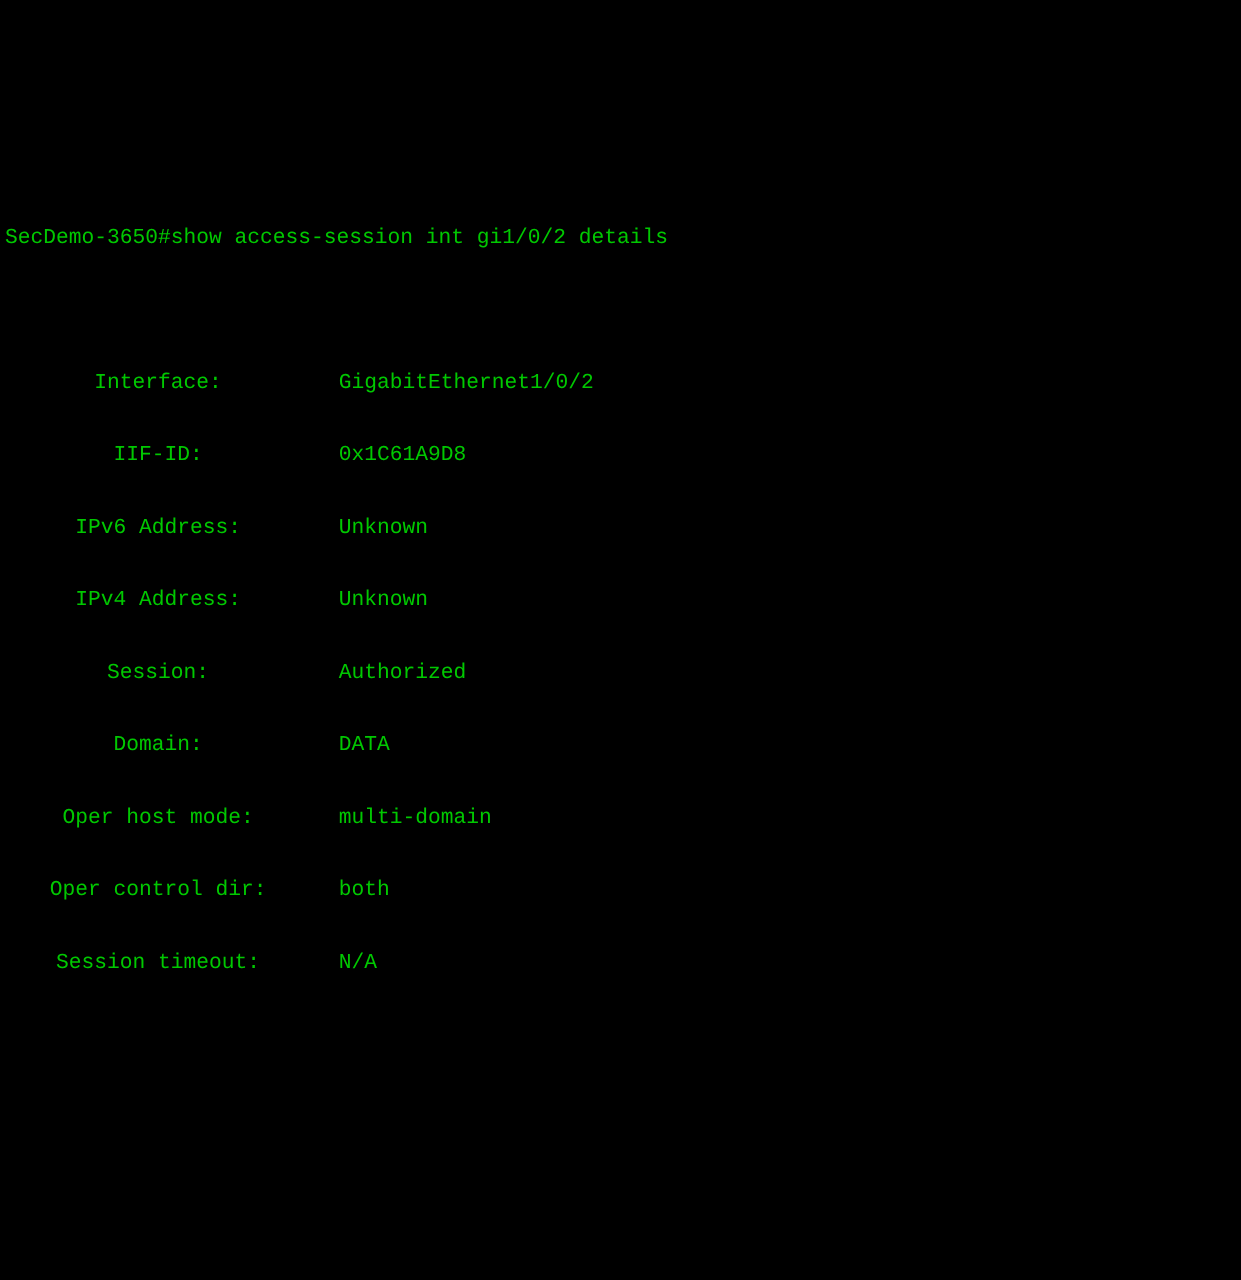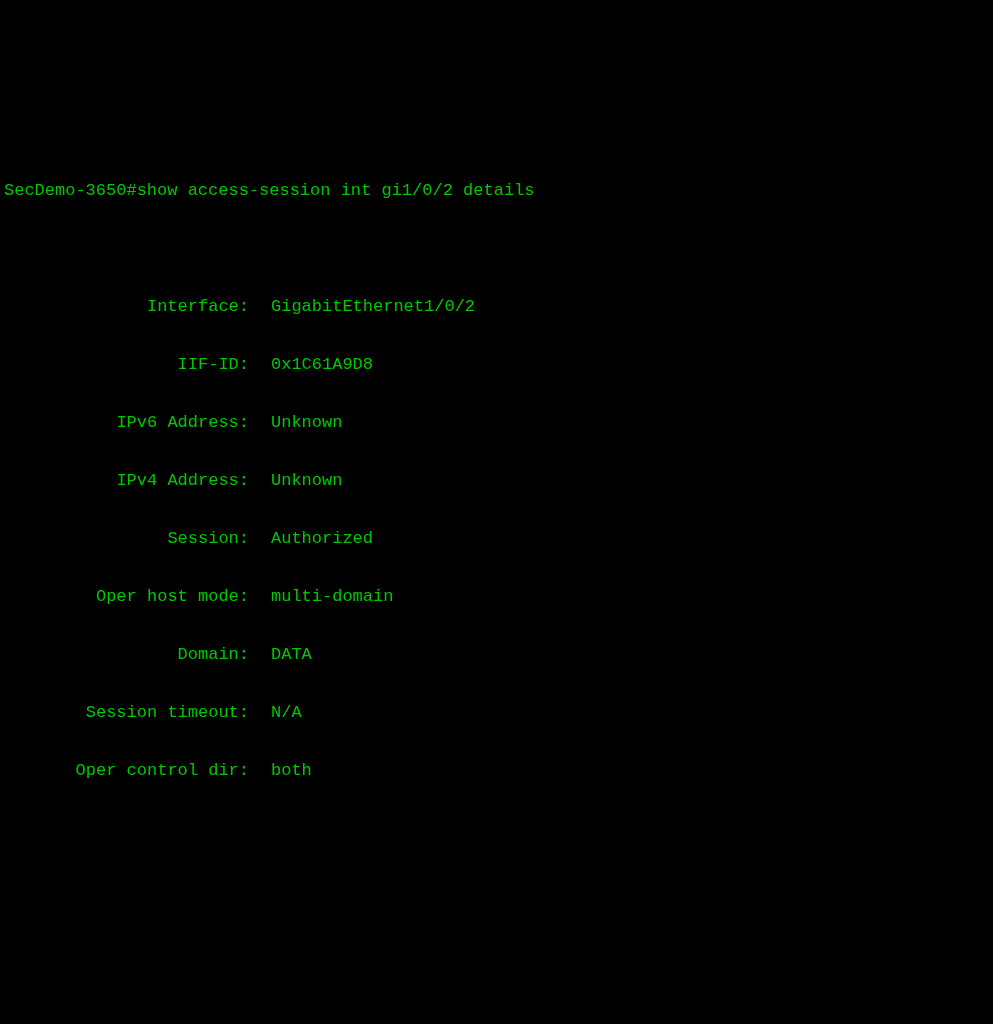--- a/index.html
+++ b/index.html
@@ -17,21 +17,21 @@
   }
   .terminal {
     padding: 2px 0 0 4px;
   }
   .kv {
     display: flex;
   }
   .kv .label {
     display: inline-block;
     width: 245px;
-    text-align: right;
+    text-align: center;
     padding-right: 2px;
   }
   .kv .value {
     display: inline-block;
     padding-left: 20px;
   }
 </style>
 </head>
 <body>
 <div class="terminal">
@@ -39,24 +39,24 @@
 
 
 <div><span>SecDemo-3650#</span><span>show access-session int gi1/0/2 details</span></div>
 
 
 <div class="kv"><span class="label">Interface:</span><span class="value">GigabitEthernet1/0/2</span></div>
 <div class="kv"><span class="label">IIF-ID:</span><span class="value">0x1C61A9D8</span></div>
 <div class="kv"><span class="label">IPv6 Address:</span><span class="value">Unknown</span></div>
 <div class="kv"><span class="label">IPv4 Address:</span><span class="value">Unknown</span></div>
 <div class="kv"><span class="label">Session:</span><span class="value">Authorized</span></div>
+<div class="kv"><span class="label">Domain:</span><span class="value">DATA</span></div>
 <div class="kv"><span class="label">Oper host mode:</span><span class="value">multi-domain</span></div>
-<div class="kv"><span class="label">Domain:</span><span class="value">DATA</span></div>
+<div class="kv"><span class="label">Oper control dir:</span><span class="value">both</span></div>
 <div class="kv"><span class="label">Session timeout:</span><span class="value">N/A</span></div>
-<div class="kv"><span class="label">Oper control dir:</span><span class="value">both</span></div>
 
 
 
 
 
 
 
 
 
 

